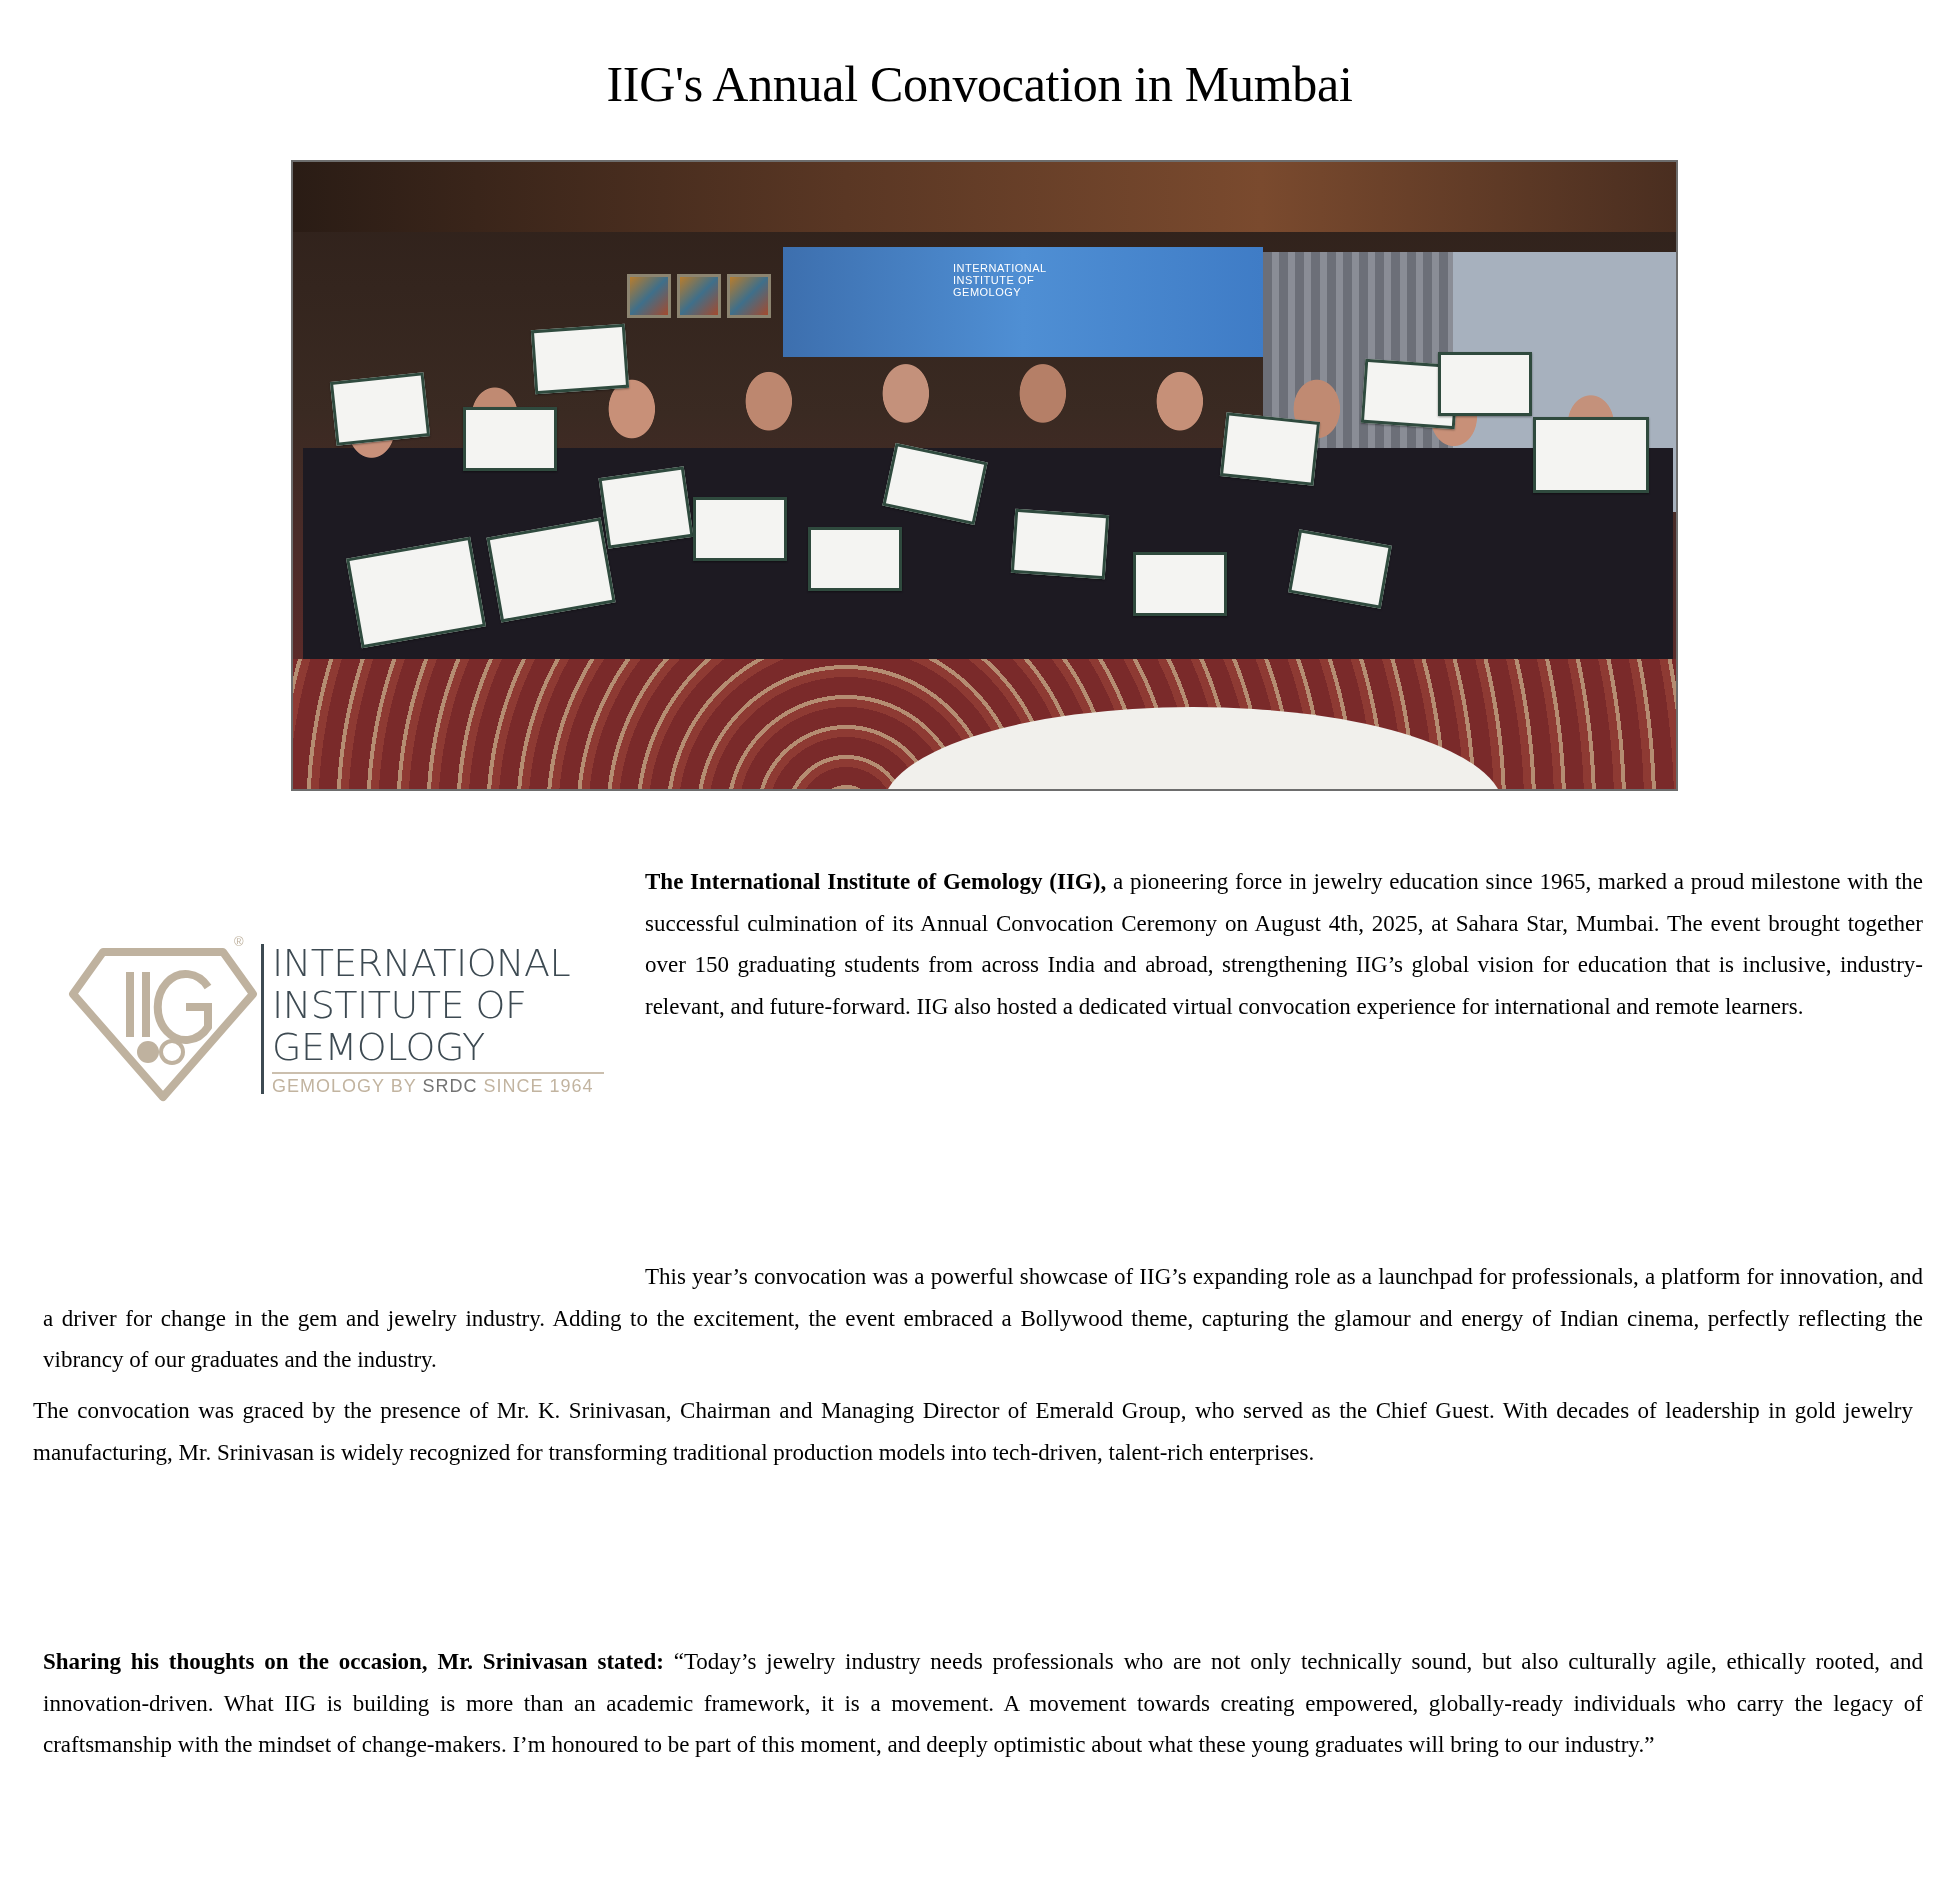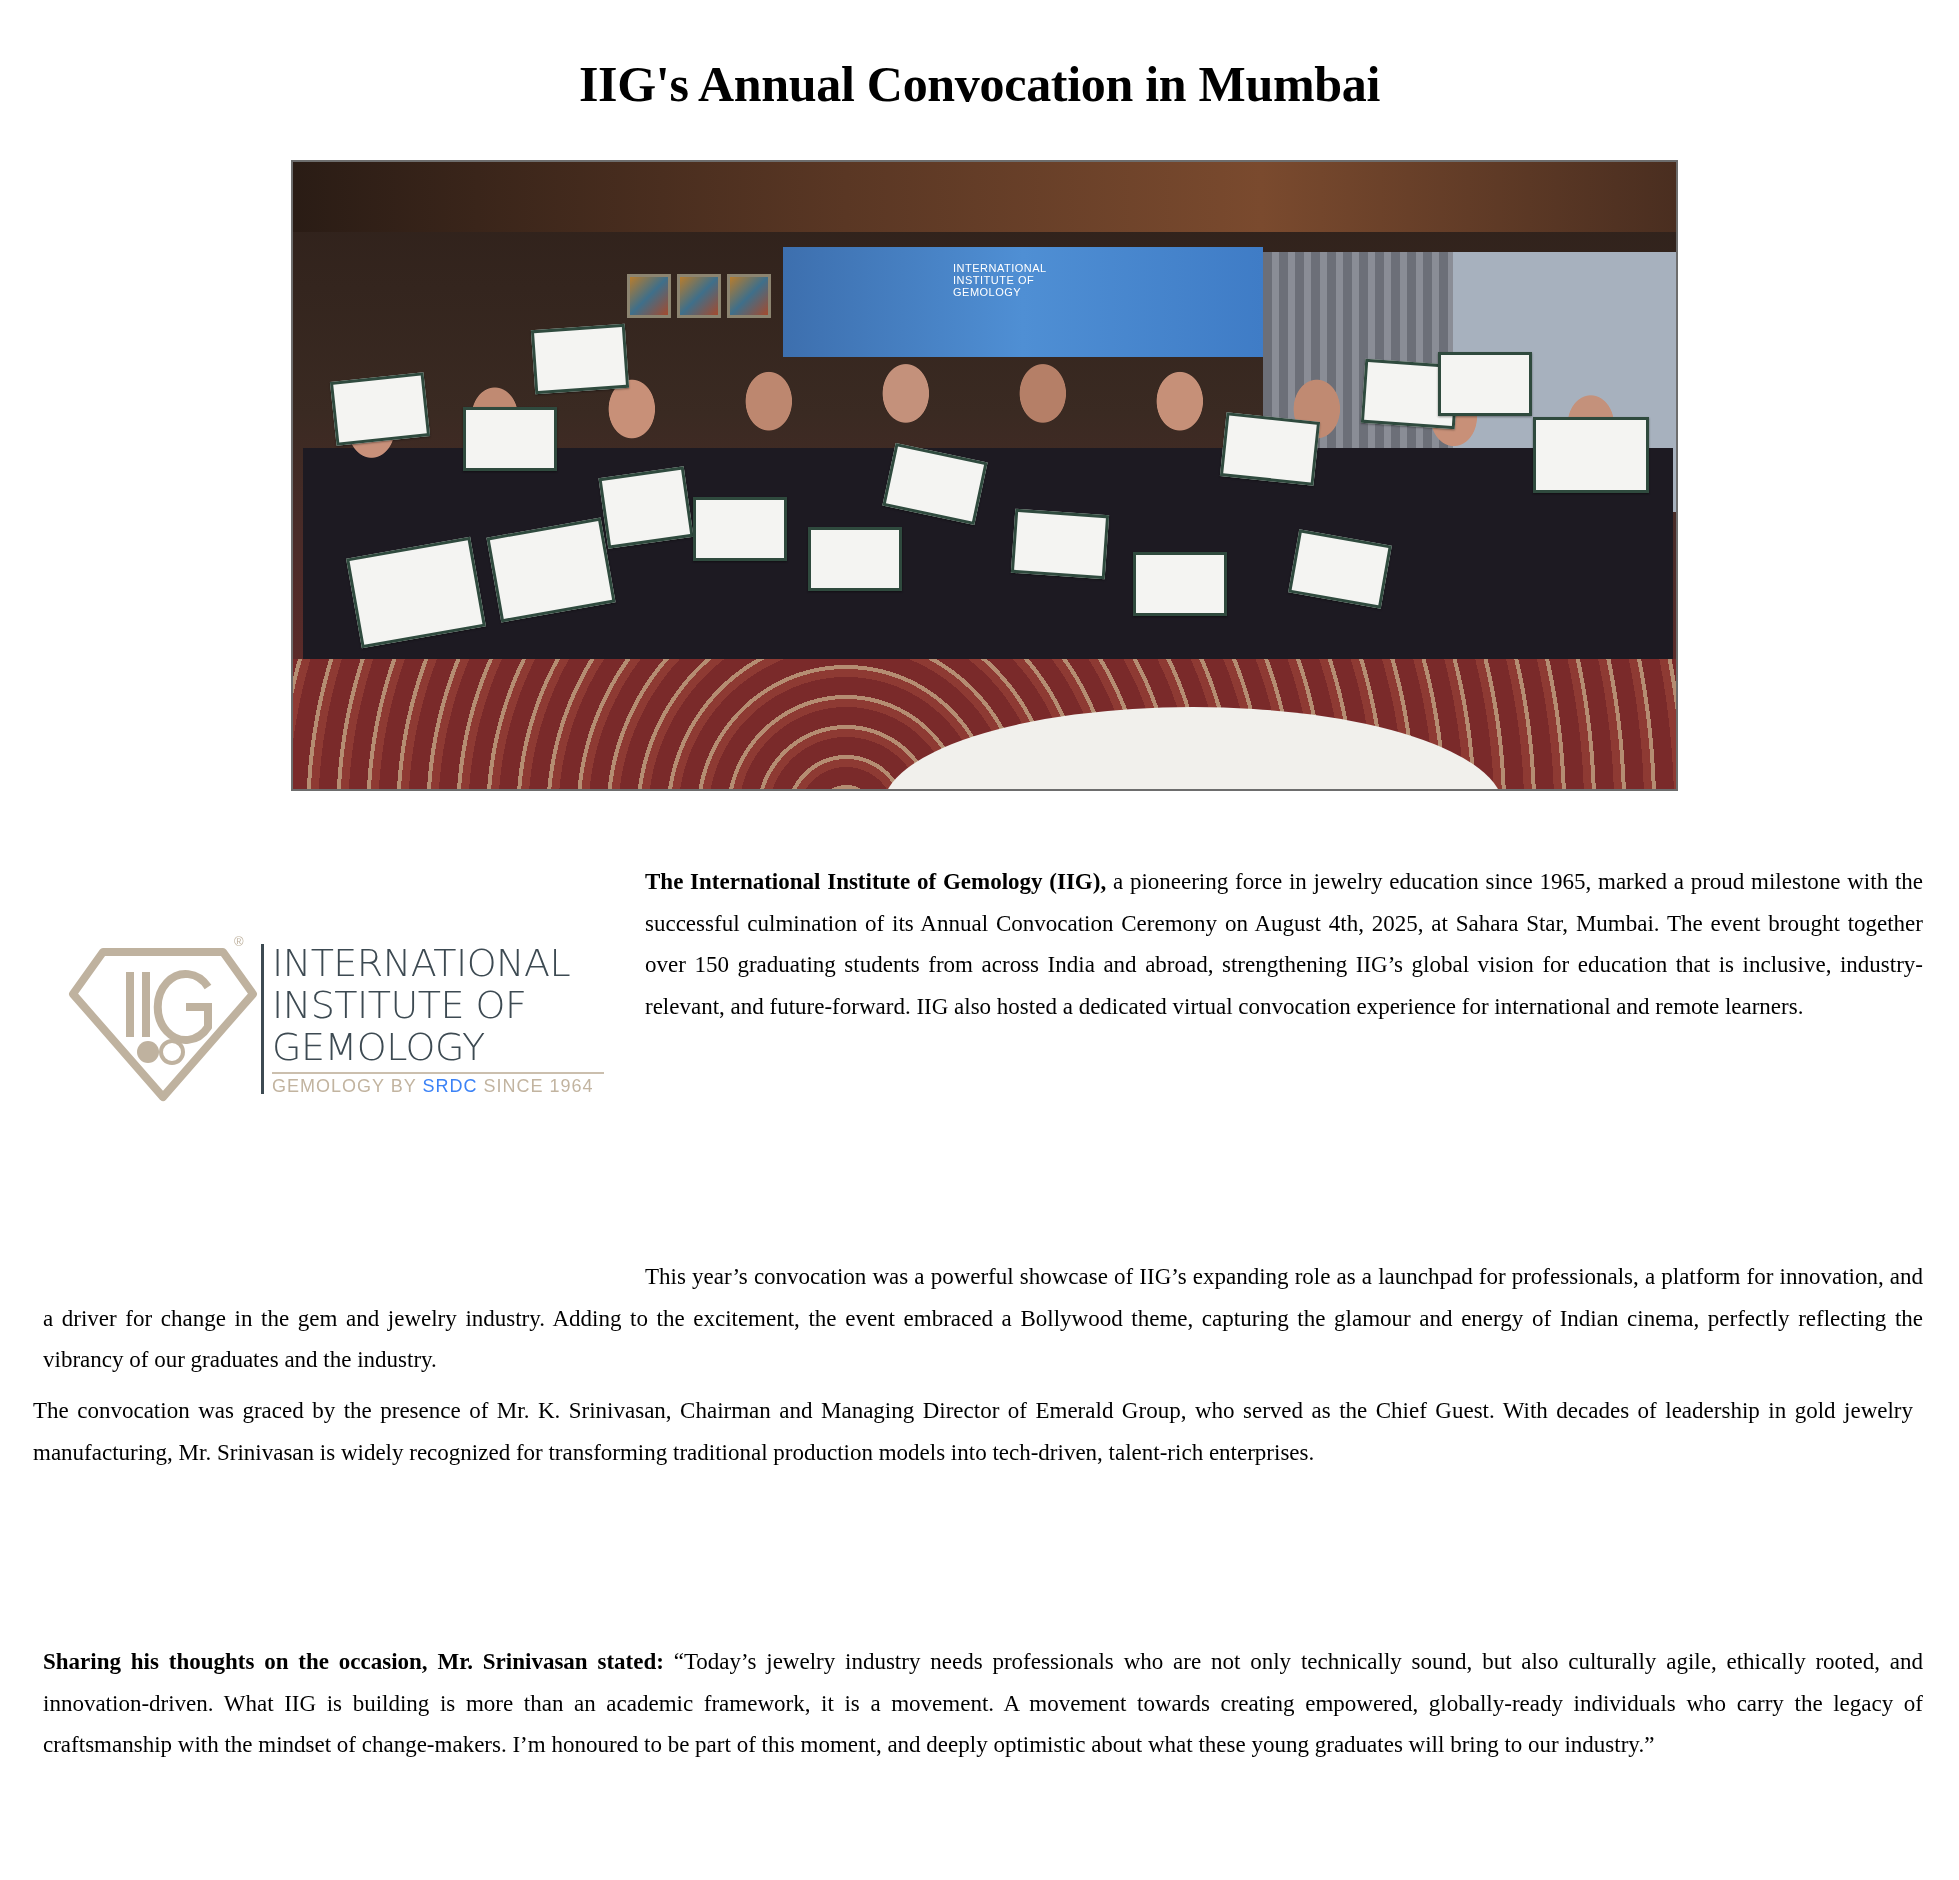--- a/index.html
+++ b/index.html
@@ -1,19 +1,19 @@
 <!DOCTYPE html>
 <html><head>
 <meta charset="utf-8">
 <style>
   html, body { margin: 0; padding: 0; background: #ffffff; }
   body { width: 1959px; height: 1880px; position: relative; overflow: hidden;
          font-family: "Liberation Serif", "DejaVu Serif", serif; color: #000; }
   .title { position: absolute; left: 0; top: 20px; width: 1959px; text-align: center;
-           font-size: 50px; line-height: 60px; font-weight: bold; letter-spacing: -0.3px; }
+           font-size: 50px; line-height: 60px; font-weight: normal; letter-spacing: -0.3px; }
 
   
   .photo { position: absolute; left: 291px; top: 160px; width: 1387px; height: 631px;
            border: 2px solid #6d6d6d; box-sizing: border-box; overflow: hidden;
            background: linear-gradient(180deg, #2e201a 0%, #3a2a22 40%, #4a2b28 60%, #6d2a2a 100%); }
   .photo .ceiling { position:absolute; left:0; top:0; width:100%; height:70px;
            background: linear-gradient(90deg,#2a1c15 0%, #5a3724 40%, #7a4a2e 70%, #4a2e20 100%); }
   .photo .banner { position:absolute; left:490px; top:85px; width:480px; height:110px;
            background: linear-gradient(90deg,#3d6fae,#4f8fd4 50%,#3f7cc6); }
   .photo .banner-logo { position:absolute; left:660px; top:100px; color:#fff; font-family:"Liberation Sans",sans-serif;
@@ -48,21 +48,21 @@
   .logo { position:absolute; left:68px; top:932px; width:540px; height:175px; }
   .logo svg { position:absolute; left:0; top:0; }
   .logo .mark-r { position:absolute; left:166px; top:2px; font-family:"Liberation Sans",sans-serif;
            font-size:13px; color:#bfb29f; }
   .logo .vbar { position:absolute; left:193px; top:12px; width:3px; height:150px; background:#3d4a52; }
   .logo .name { position:absolute; left:204px; top:10px; font-family:"DejaVu Sans","Liberation Sans",sans-serif;
            font-size:38px; line-height:42px; color:#3d4a52; letter-spacing:-0.5px; font-weight:300; }
   .logo .rule { position:absolute; left:204px; top:140px; width:332px; height:2px; background:#cbbfae; }
   .logo .tag { position:absolute; left:204px; top:144px; font-family:"Liberation Sans",sans-serif;
            font-size:18px; line-height:20px; letter-spacing:1px; color:#c2b4a0; }
-  .logo .tag .srdc { color:#3b82f6; }
+  .logo .tag .srdc { color:#737373; }
 
   
   .para { position:absolute; font-size:23px; line-height:41.6px; text-align:justify; text-align-last:left; }
   .p1 { left:645px; top:838px; width:1278px; }
   .p2 { left:43px; top:1233px; width:1880px; text-indent:602px; }
   .p3 { left:33px; top:1367px; width:1880px; }
   .p4 { left:43px; top:1618px; width:1880px; }
   b { font-weight: bold; }
 </style>
 </head>

